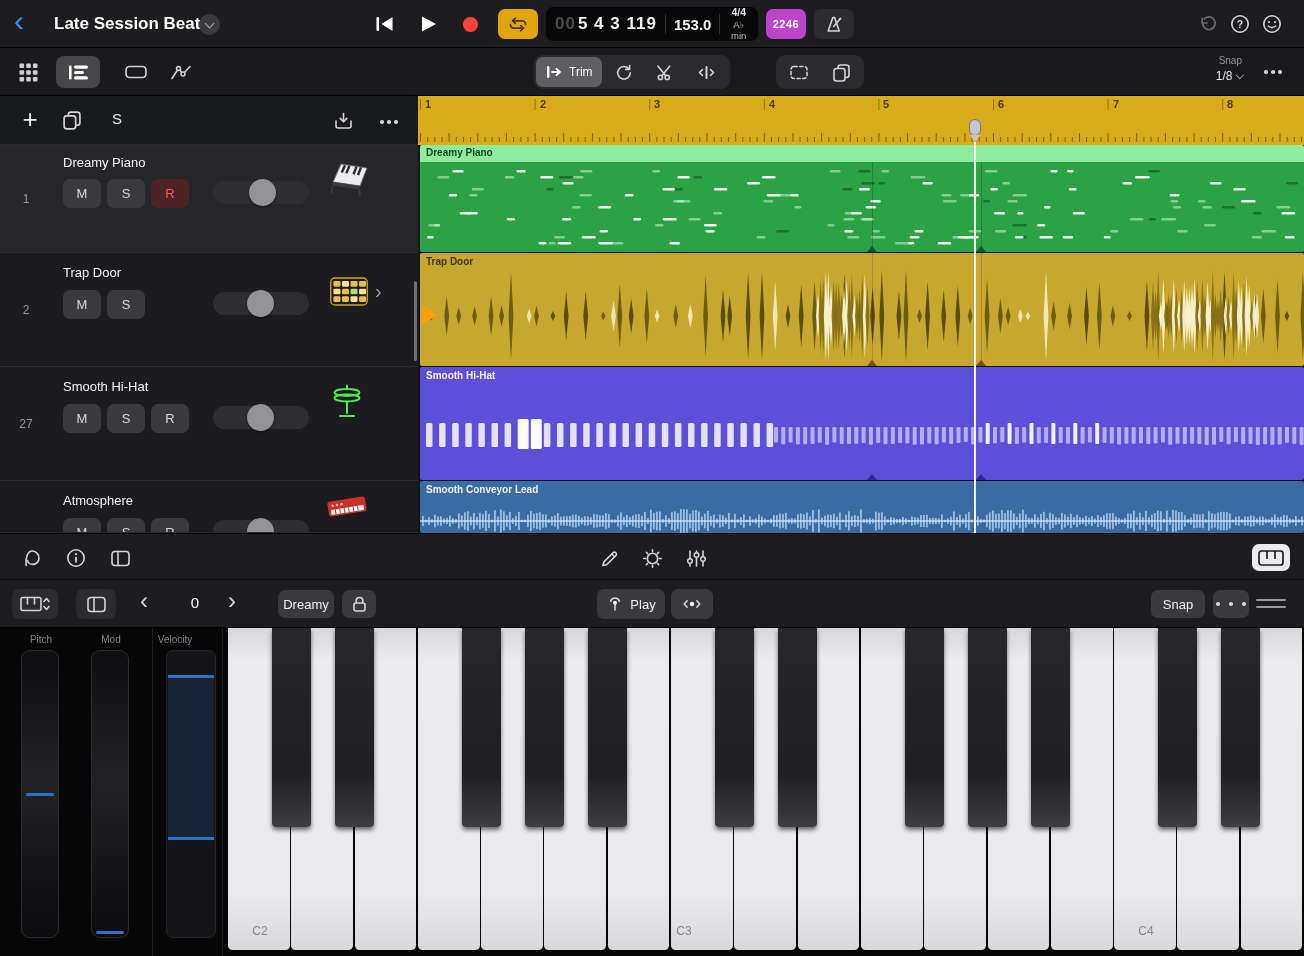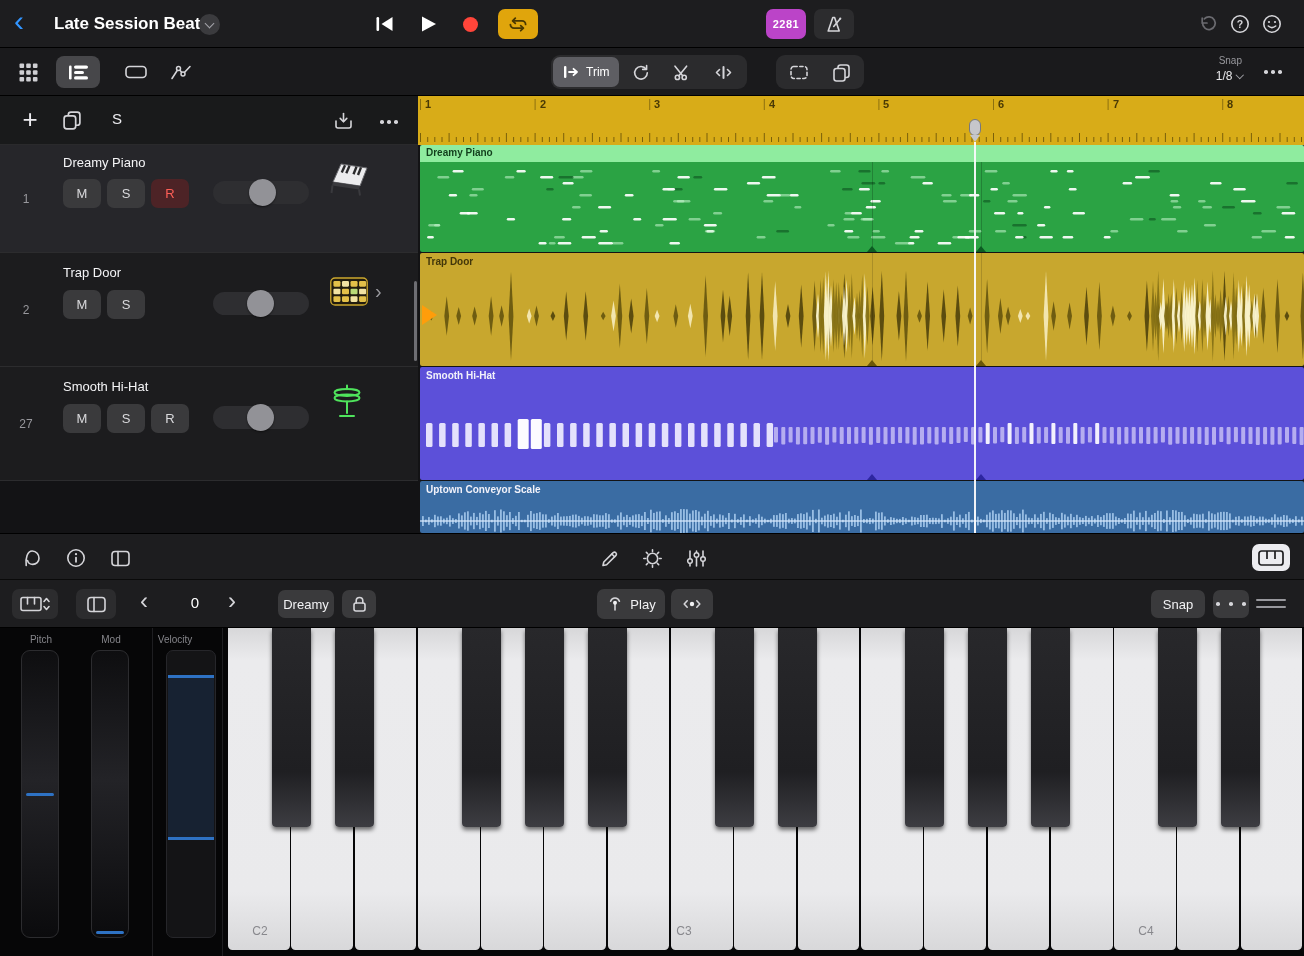--- a/index.html
+++ b/index.html
@@ -134,22 +134,32 @@
       <svg width="22" height="17" viewBox="0 0 22 17">
         <g fill="none" stroke="#4a3800" stroke-width="1.8" stroke-linecap="round" stroke-linejoin="round">
           <path d="M6.5 4.8 H15 A3.6 3.6 0 0 1 18.6 8.4"></path>
             <path d="M8.3 2.2 L5.6 4.8 L8.3 7.3"></path>
           <path d="M15.5 12.2 H7 A3.6 3.6 0 0 1 3.4 8.6"></path>
             <path d="M13.7 9.7 L16.4 12.2 L13.7 14.7"></path>
         </g>
       </svg>
     </div>
 
-
-    <div class="abs count" style="left: 766px; top: 9px; background: rgb(187, 68, 200);">2281</div>
+    <div class="abs lcd" style="left:546px;top:7px">
+      <div class="lcd-pos"><span class="lcd-dim">00</span><span class="lcd-bright">5 4 3 119</span></div>
+      <div class="lcd-div"></div>
+      <div class="lcd-tempo">153.0</div>
+      <div class="lcd-div"></div>
+      <div class="lcd-sig">
+        <div>4/4</div>
+        <div class="lcd-key">A♭ min</div>
+      </div>
+    </div>
+
+    <div class="abs count" style="left: 766px; top: 9px; background: rgb(187, 68, 200);">2246</div>
     <div class="tbtn mbtn" style="left:814px;top:9px">
       <svg width="19" height="19" viewBox="0 0 19 19" class="stroke">
         <path d="M7.8 2.5 L3.2 16 H14.2 L9.6 2.5 Z"></path>
           <path d="M8.7 11.5 L15 4"></path>
           <circle cx="15.3" cy="3.6" r="1.1" fill="#d5d5d9" stroke="none"></circle>
       </svg>
     </div>
 
     <div class="tbtn" style="left:1196px;top:13px;width:24px;height:22px">
       <svg width="20" height="20" viewBox="0 0 20 20">
@@ -203,21 +213,21 @@
         </svg>
     </div>
     <div class="tbtn" style="left:168px;top:14px;width:26px;height:20px">
       <svg width="22" height="18" viewBox="0 0 22 18">
         <path class="stroke" d="M2 15.5 L8.5 5.5 L13 11 L20 3.5"></path>
         <circle cx="8.5" cy="5.5" r="2" fill="#1a1a1c" stroke="#d5d5d9" stroke-width="1.5"></circle>
           <circle cx="13" cy="11" r="2" fill="#1a1a1c" stroke="#d5d5d9" stroke-width="1.5"></circle>
       </svg>
     </div>
 
-    <div class="seg-group" style="left:551px;top:7px">
+    <div class="seg-group" style="left:534px;top:7px">
       <div class="seg seg-sel">
         <svg width="18" height="16" viewBox="0 0 18 16">
           <rect x="2" y="2" width="2.4" height="12" rx="1.1" fill="#fff"></rect>
           <path d="M7 8 H14" stroke="#fff" stroke-width="1.8" stroke-linecap="round"></path>
           <path d="M11.5 4.8 L15 8 L11.5 11.2" fill="none" stroke="#fff" stroke-width="1.8" stroke-linecap="round" stroke-linejoin="round"></path>
         </svg>
         <span class="lbl">Trim</span>
       </div>
       <div class="seg">
         <svg width="18" height="18" viewBox="0 0 18 18">
@@ -365,20 +375,44 @@
         <svg width="34" height="38" viewBox="0 0 34 38">
           <g fill="none" stroke="#4fe35c" stroke-width="2" stroke-linecap="round">
             <ellipse cx="17" cy="10.5" rx="12.5" ry="3.4"></ellipse>
               <ellipse cx="17" cy="16" rx="12.5" ry="3.4"></ellipse>
             <path d="M17 3.5 V7.2 M17 19.4 V31 M10 34 H24"></path>
           </g>
         </svg>
       </div>
     </div>
 
+    <div class="trow" style="top:385px;height:52px">
+      <div class="tnum"></div>
+      <div class="tname" style="top:12px">Atmosphere</div>
+      <div class="msr" style="left:63px;top:37px">M</div>
+      <div class="msr" style="left:107px;top:37px">S</div>
+      <div class="msr" style="left:151px;top:37px">R</div>
+      <div class="vol" style="top:39px">
+          <span class="thumb" style="left:34px"></span>
+        </div>
+      <div class="ticon" style="left:326px;top:12px">
+        <svg width="42" height="28" viewBox="0 0 42 26">
+          <g transform="rotate(-9 21 13)">
+            <rect x="2" y="5" width="38" height="15" rx="2.5" fill="#c93028"></rect>
+            <rect x="4.5" y="13.5" width="33" height="5" rx="1" fill="#f4f4f6"></rect>
+            <g stroke="#c93028" stroke-width="1">
+                <path d="M9 13.5 V18.5 M13.5 13.5 V18.5 M18 13.5 V18.5 M22.5 13.5 V18.5 M27 13.5 V18.5 M31.5 13.5 V18.5"></path>
+              </g>
+            <circle cx="7" cy="9.5" r="1.3" fill="#f0b9b4"></circle>
+              <circle cx="11.5" cy="9.5" r="1.3" fill="#f0b9b4"></circle>
+              <circle cx="16" cy="9.5" r="1.3" fill="#f0b9b4"></circle>
+          </g>
+        </svg>
+      </div>
+    </div>
 
     <div id="vscroll"></div>
 
     <div id="ruler">
       <svg id="ruler-ticks" width="886" height="49">
           <rect x="2.0" y="3" width="1" height="11" fill="rgba(0,0,0,0.35)"></rect>
           <rect x="116.6" y="3" width="1" height="11" fill="rgba(0,0,0,0.35)"></rect>
           <rect x="231.2" y="3" width="1" height="11" fill="rgba(0,0,0,0.35)"></rect>
           <rect x="345.8" y="3" width="1" height="11" fill="rgba(0,0,0,0.35)"></rect>
           <rect x="460.4" y="3" width="1" height="11" fill="rgba(0,0,0,0.35)"></rect>
@@ -915,21 +949,21 @@
           <rect x="857.7" y="60" width="4" height="17.4" rx="1" fill="rgba(206,200,246,0.78)"></rect>
           <rect x="865.0" y="60" width="4" height="15.7" rx="1" fill="rgba(206,200,246,0.78)"></rect>
           <rect x="872.3" y="60" width="4" height="17.1" rx="1" fill="rgba(206,200,246,0.78)"></rect>
           <rect x="879.6" y="60" width="4" height="17.9" rx="1" fill="rgba(206,200,246,0.78)"></rect>
         </svg>
       <i class="caret p" style="left:447px"></i>
       <i class="caret p" style="left:556px"></i>
     </div>
 
     <div class="region" style="top: 385px; height: 52px; background: rgb(58, 108, 163);">
-      <span class="rlabel light">Uptown Conveyor Scale</span>
+      <span class="rlabel light">Smooth Conveyor Lead</span>
       <svg id="blue-wave" width="884" height="52">
           <rect x="2" y="35.1" width="1.8" height="9.9" fill="rgba(168,203,238,0.85)"></rect>
           <rect x="5" y="38.6" width="1.8" height="2.8" fill="rgba(168,203,238,0.85)"></rect>
           <rect x="8" y="36.1" width="1.8" height="7.7" fill="rgba(168,203,238,0.85)"></rect>
           <rect x="11" y="38.3" width="1.8" height="3.3" fill="rgba(168,203,238,0.85)"></rect>
           <rect x="14" y="33.8" width="1.8" height="12.4" fill="rgba(168,203,238,0.85)"></rect>
           <rect x="17" y="35.5" width="1.8" height="9.0" fill="rgba(168,203,238,0.85)"></rect>
           <rect x="20" y="35.3" width="1.8" height="9.4" fill="rgba(168,203,238,0.85)"></rect>
           <rect x="23" y="37.6" width="1.8" height="4.8" fill="rgba(168,203,238,0.85)"></rect>
           <rect x="26" y="36.7" width="1.8" height="6.5" fill="rgba(168,203,238,0.85)"></rect>

